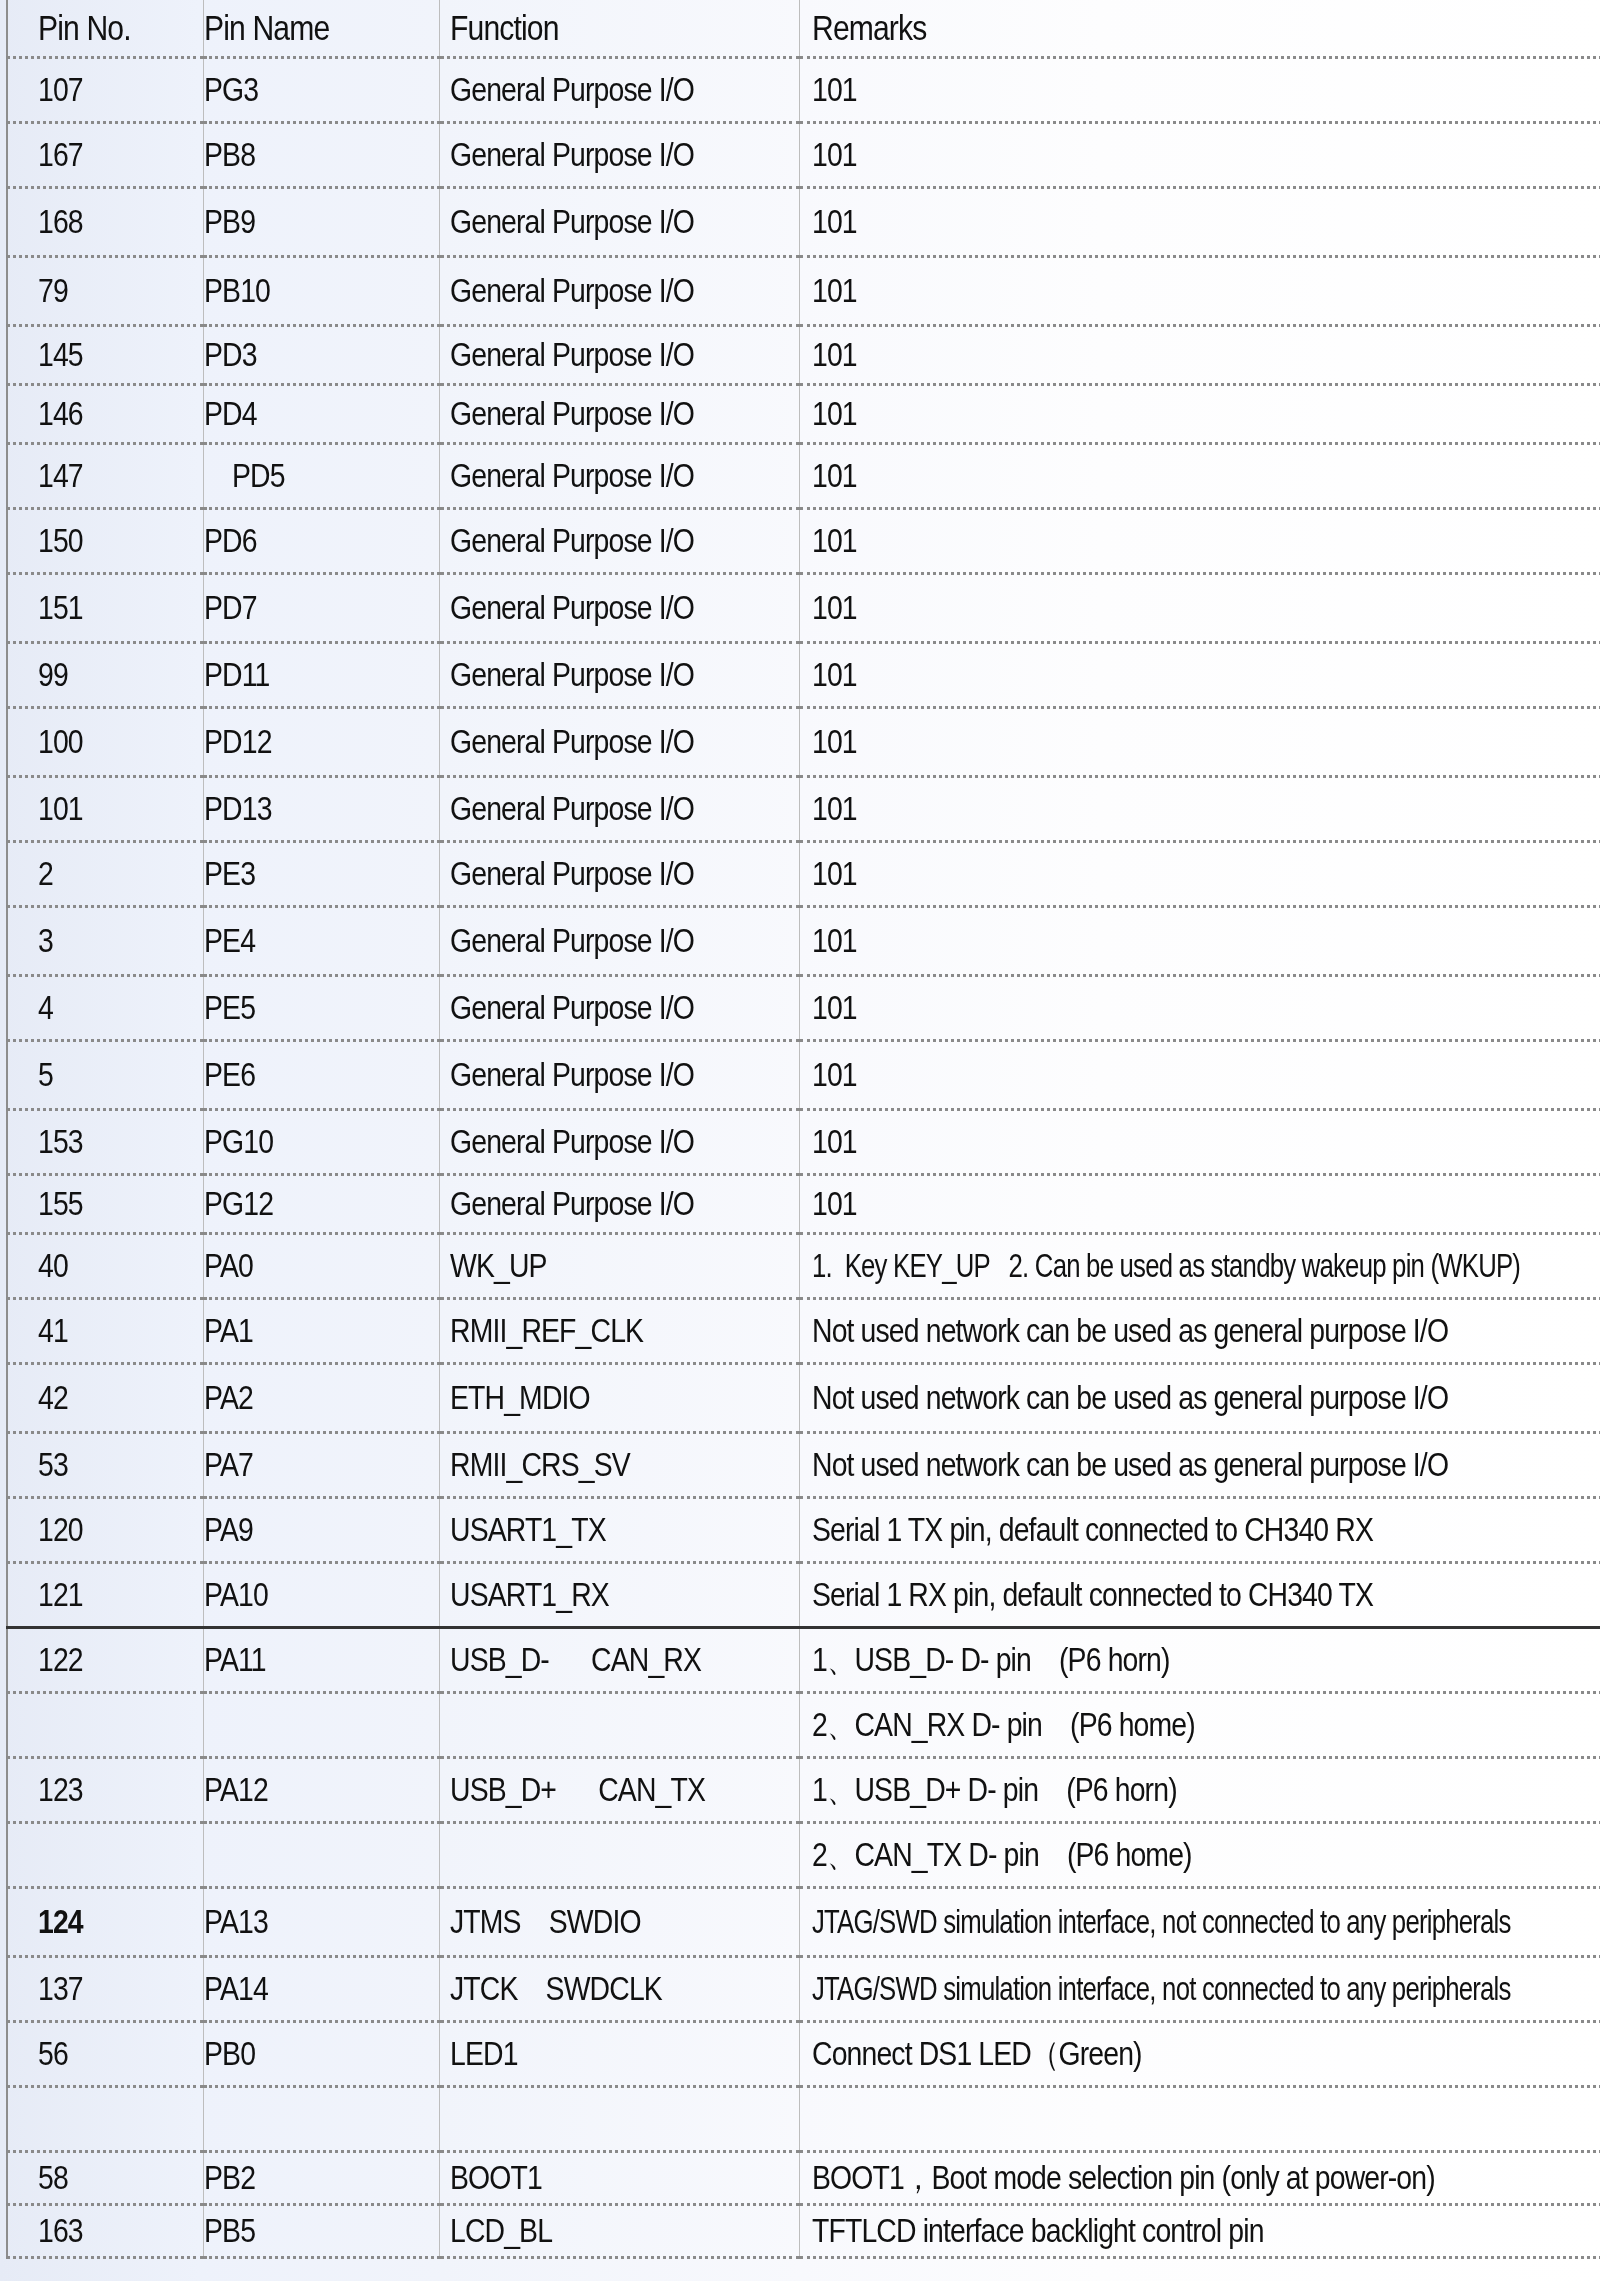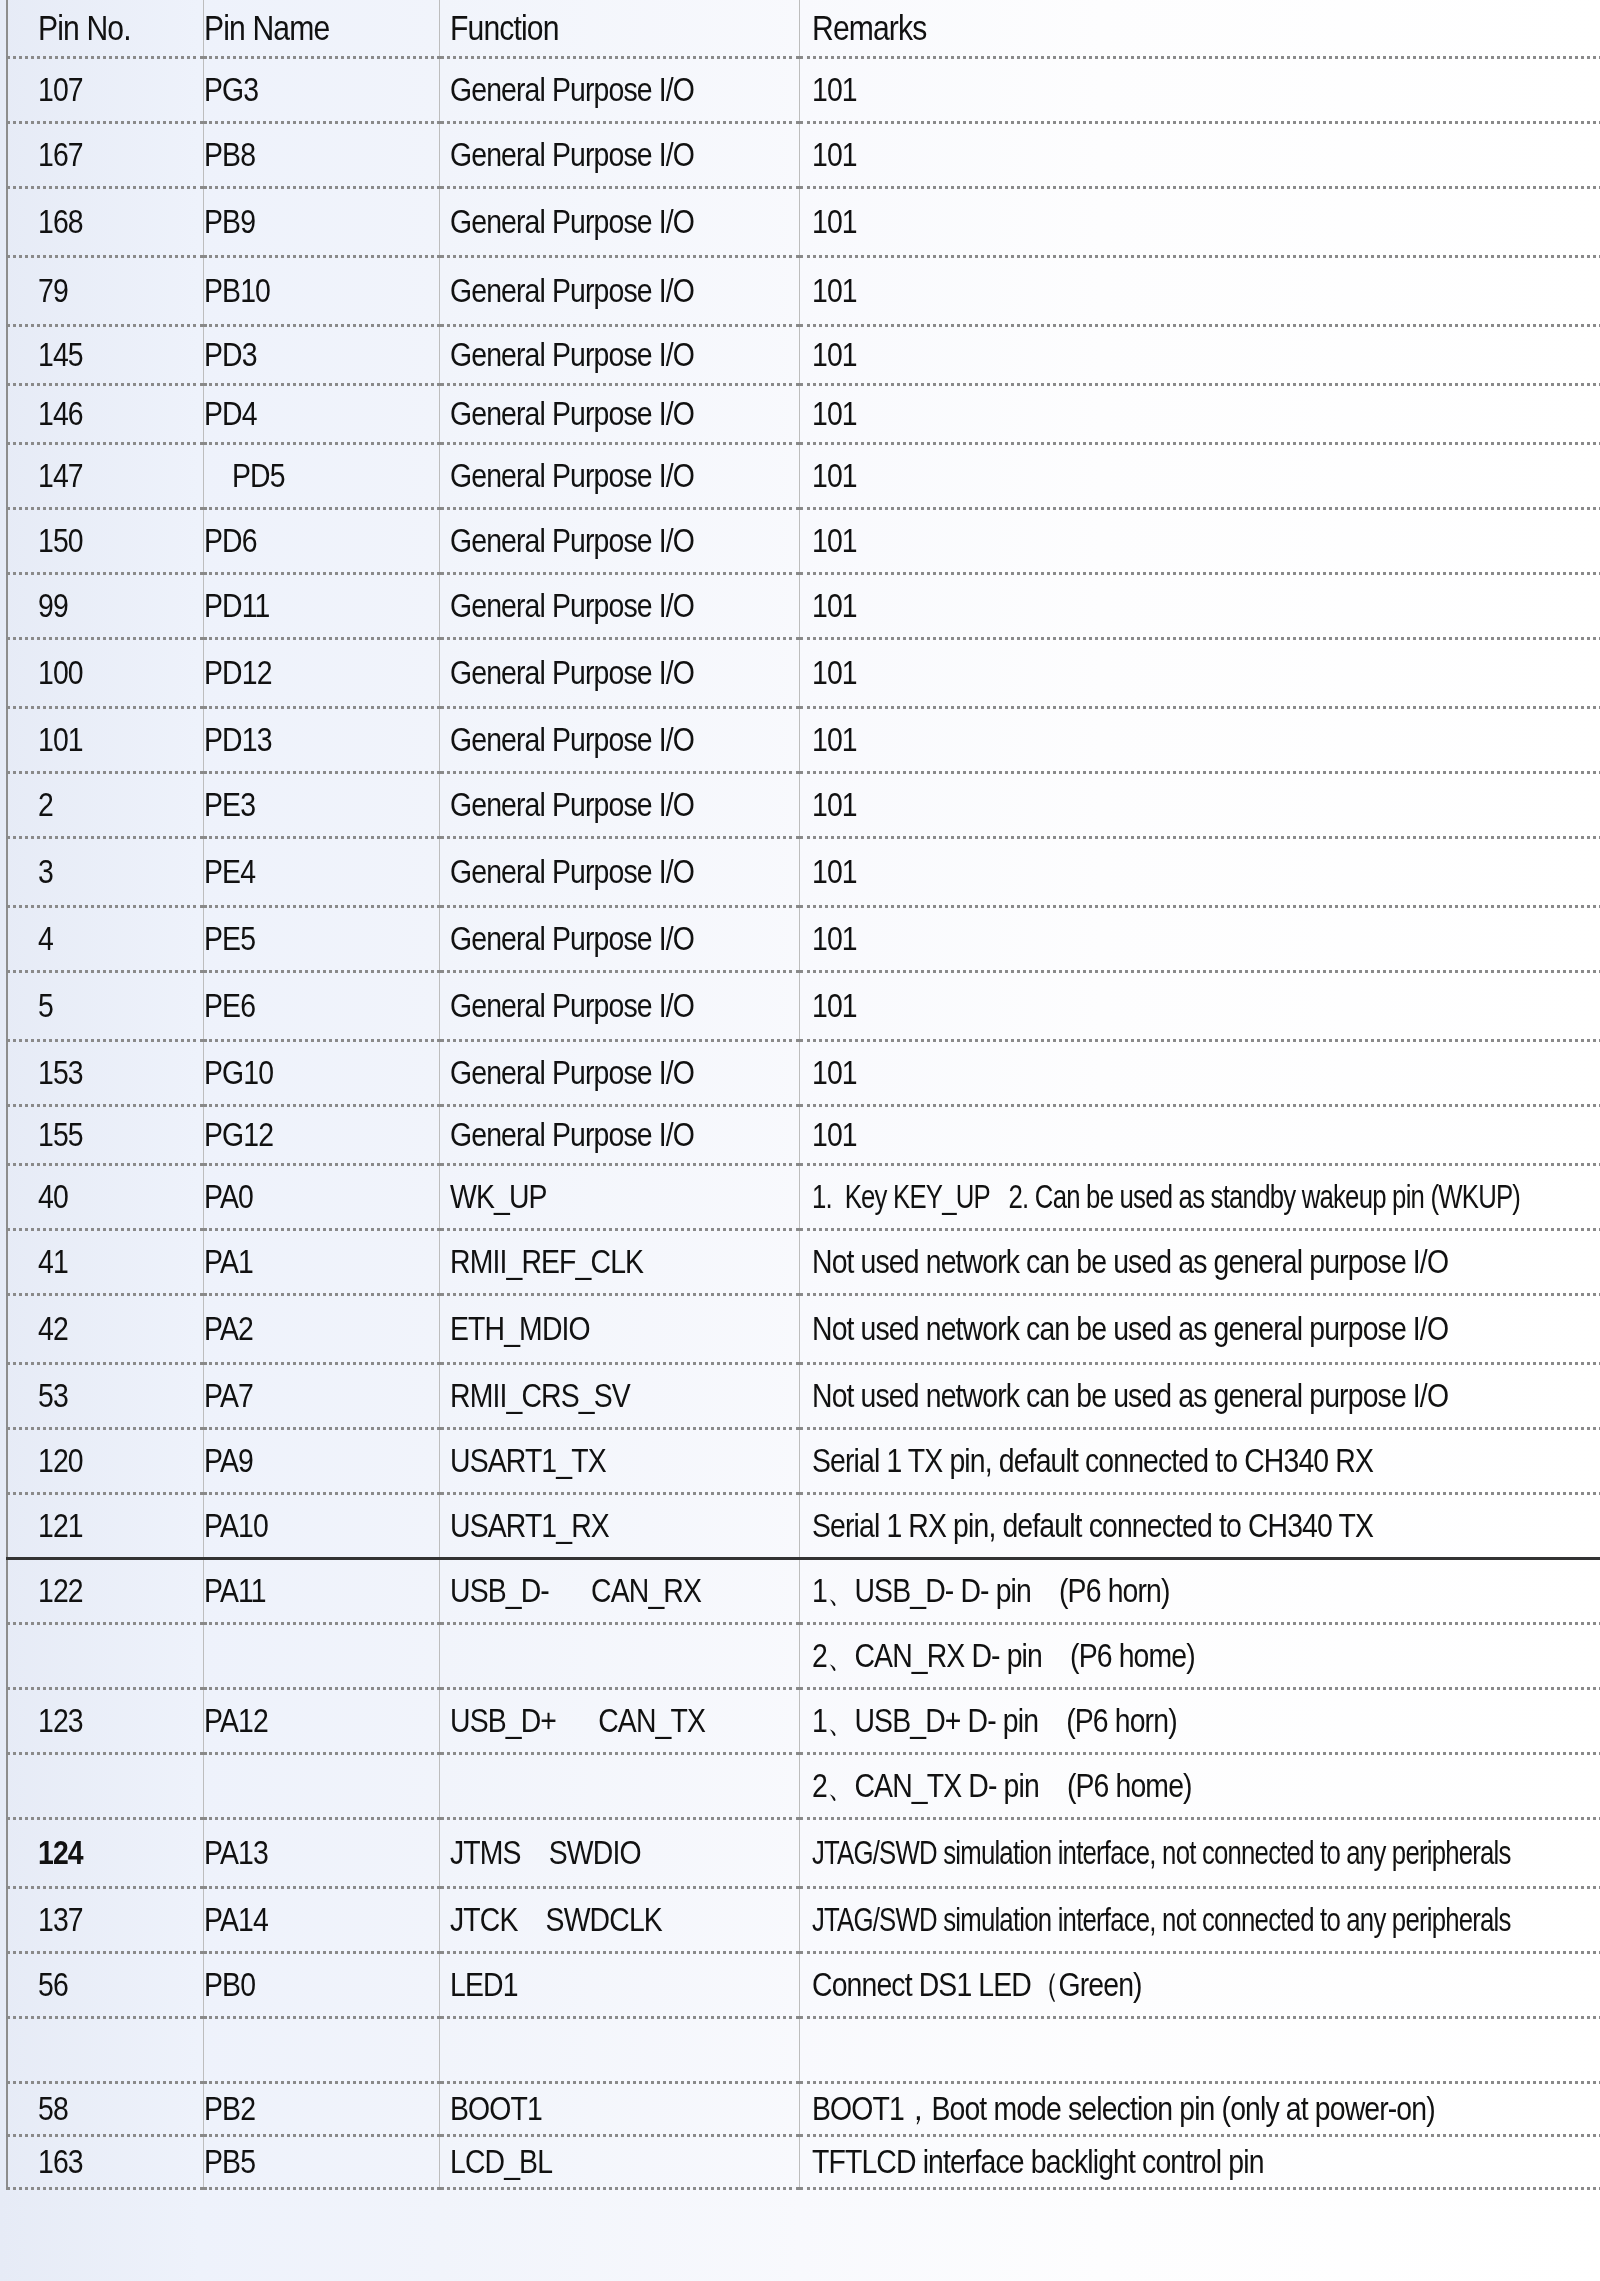--- a/index.html
+++ b/index.html
@@ -96,20 +96,26 @@
           <td style="height: 62px;"><span class="narrow" style="white-space: pre;">General Purpose I/O</span></td>
           <td style="height: 62px;"><span class="narrow" style="white-space: pre;">101</span></td>
         </tr>
         <tr>
           <td style="height: 62px;"><span class="narrow" style="white-space: pre;">150</span></td>
           <td style="height: 62px;"><span class="narrow" style="white-space: pre;">PD6</span></td>
           <td style="height: 62px;"><span class="narrow" style="white-space: pre;">General Purpose I/O</span></td>
           <td style="height: 62px;"><span class="narrow" style="white-space: pre;">101</span></td>
         </tr>
         <tr>
+          <td style="height: 66px;"><span class="narrow" style="white-space: pre;">151</span></td>
+          <td style="height: 66px;"><span class="narrow" style="white-space: pre;">PD7</span></td>
+          <td style="height: 66px;"><span class="narrow" style="white-space: pre;">General Purpose I/O</span></td>
+          <td style="height: 66px;"><span class="narrow" style="white-space: pre;">101</span></td>
+        </tr>
+        <tr>
           <td style="height: 62px;"><span class="narrow" style="white-space: pre;">99</span></td>
           <td style="height: 62px;"><span class="narrow" style="white-space: pre;">PD11</span></td>
           <td style="height: 62px;"><span class="narrow" style="white-space: pre;">General Purpose I/O</span></td>
           <td style="height: 62px;"><span class="narrow" style="white-space: pre;">101</span></td>
         </tr>
         <tr>
           <td style="height: 66px;"><span class="narrow" style="white-space: pre;">100</span></td>
           <td style="height: 66px;"><span class="narrow" style="white-space: pre;">PD12</span></td>
           <td style="height: 66px;"><span class="narrow" style="white-space: pre;">General Purpose I/O</span></td>
           <td style="height: 66px;"><span class="narrow" style="white-space: pre;">101</span></td>

